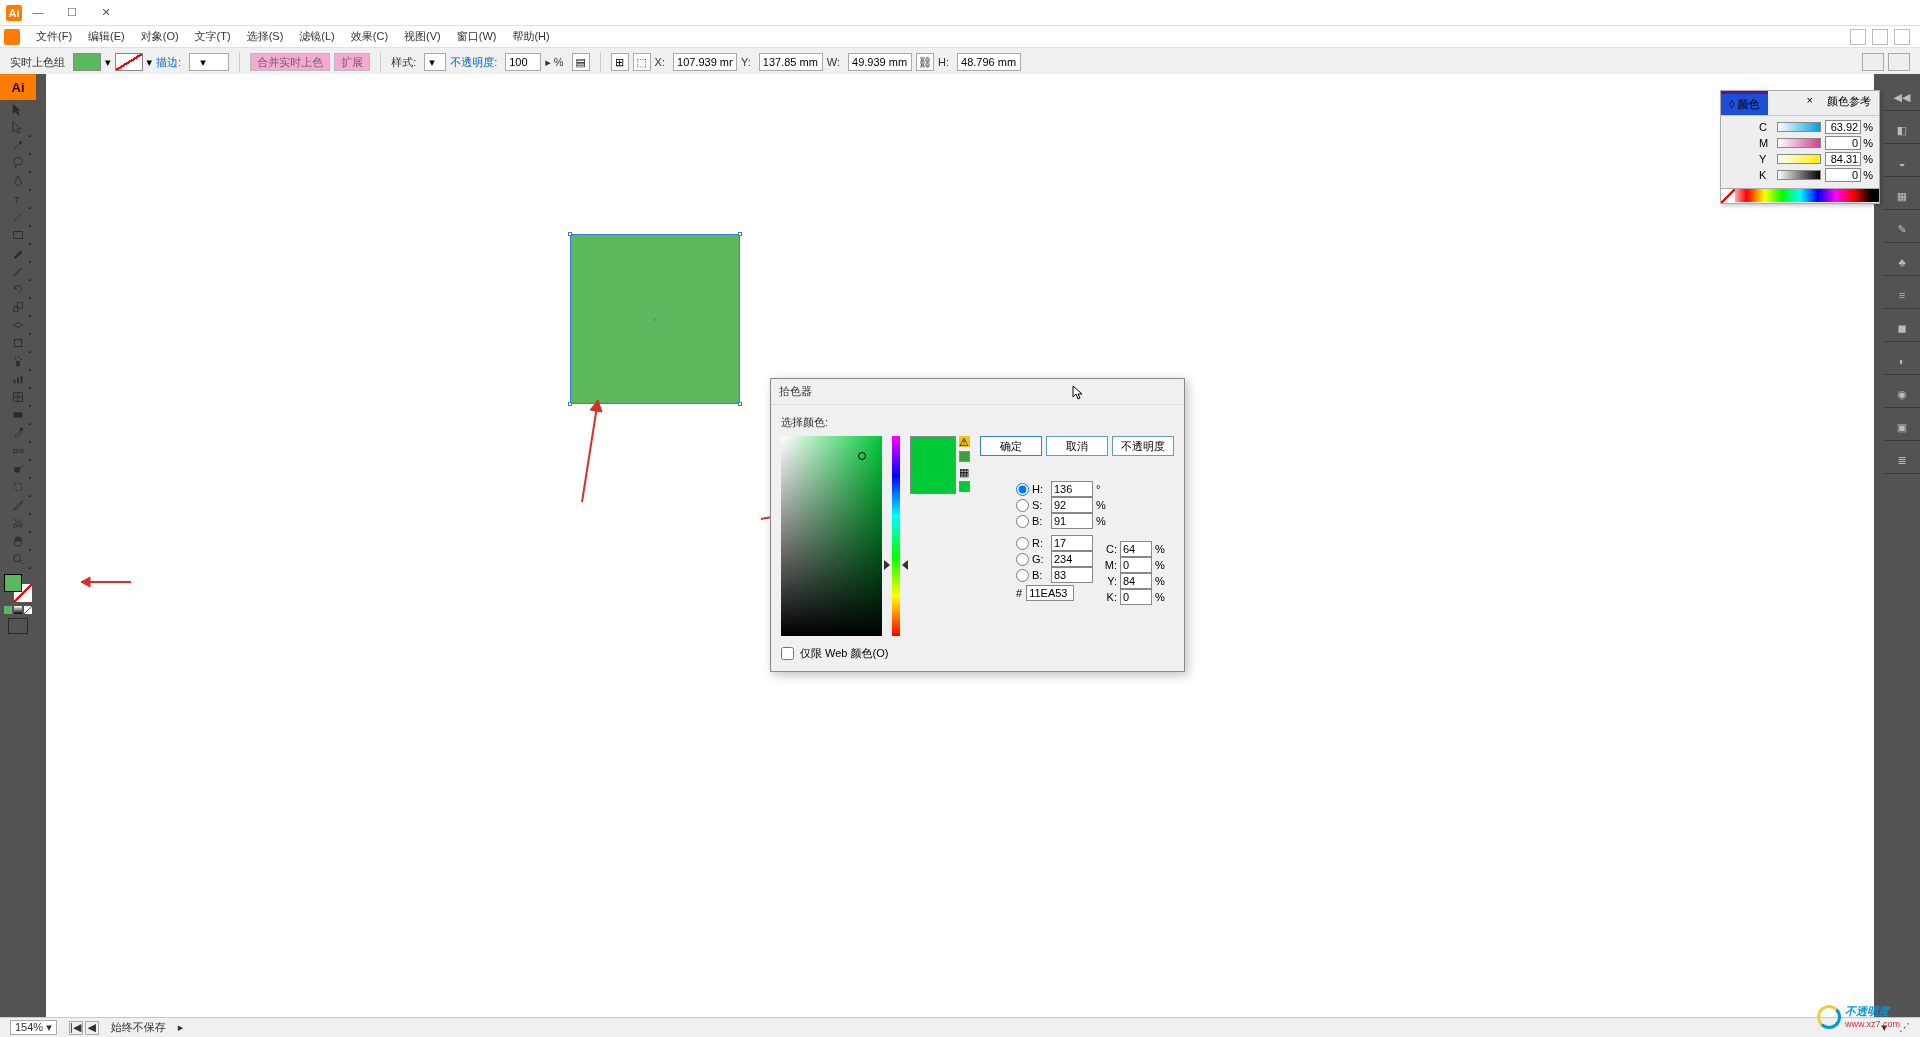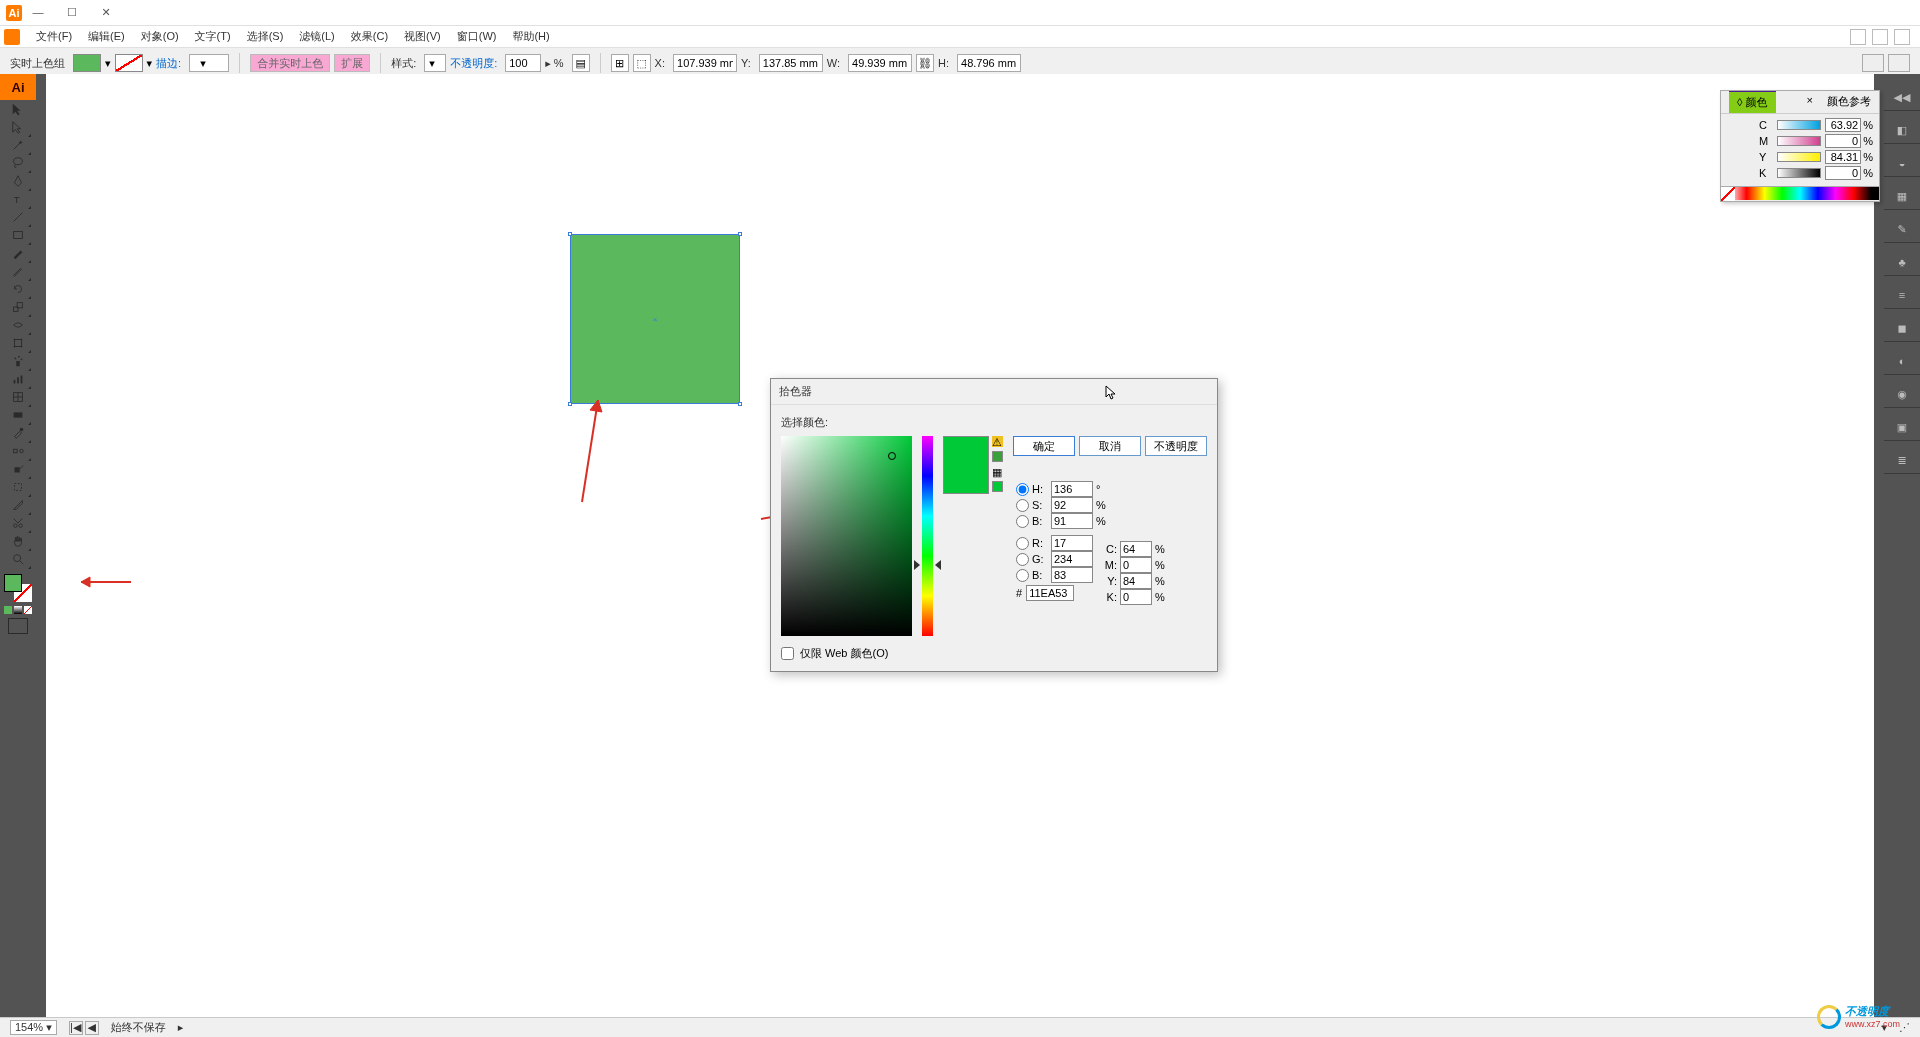--- a/index.html
+++ b/index.html
@@ -13,21 +13,21 @@
 .titlebar .win-btns span { cursor: default; width: 16px; text-align: center; }
 
 
 .menubar { height: 22px; background: #fff; display: flex; align-items: center; padding: 0 4px; border-bottom: 1px solid #e0e0e0; }
 .menubar .mb-logo { width: 16px; height: 16px; background: #ff7b00; margin-right: 8px; border-radius: 2px; }
 .menubar .item { padding: 0 8px; color: #333; cursor: default; }
 .menubar .right-icons { margin-left: auto; display: flex; gap: 6px; padding-right: 6px; }
 .menubar .right-icons span { width: 16px; height: 16px; border: 1px solid #bbb; display: inline-block; }
 
 
-.controlbar { height: 32px; background: #f0f0f0; border-bottom: 2px solid #15803d; display: flex; align-items: center; padding: 0 10px; gap: 4px; }
+.controlbar { height: 32px; background: #f0f0f0; border-bottom: 4px solid #15803d; display: flex; align-items: center; padding: 0 10px; gap: 4px; }
 .controlbar .clabel { color: #333; margin-right: 4px; }
 .controlbar .clabel.blue { color: #0066cc; }
 .controlbar .swatch { width: 28px; height: 18px; border: 1px solid #888; background: #5cb85c; display: inline-block; }
 .controlbar .swatch.none { background: #fff; position: relative; }
 .controlbar .swatch.none::after { content: ""; position: absolute; left: 0; top: 0; right: 0; bottom: 0; background: linear-gradient(to top left, transparent 46%, red 46%, red 54%, transparent 54%); }
 .controlbar .sel { height: 18px; border: 1px solid #aaa; background: #fff; padding: 0 4px; min-width: 40px; display: inline-flex; align-items: center; }
 .controlbar .num { width: 64px; height: 18px; border: 1px solid #aaa; background: #fff; padding: 0 3px; text-align: left; }
 .controlbar .btn { height: 18px; border: 1px solid #bbb; background: #f9a8d4; padding: 0 6px; color: #666; }
 .controlbar .sep { width: 1px; height: 20px; background: #ccc; margin: 0 6px; }
 .controlbar .icon-sm { width: 18px; height: 18px; border: 1px solid #aaa; display: inline-flex; align-items: center; justify-content: center; background: #fff; }
@@ -65,36 +65,36 @@
 
 
 .rdock { width: 36px; background: #535353; display: flex; flex-direction: column; align-items: center; padding-top: 10px; gap: 6px; }
 .rdock .ricon-wrap { width: 36px; padding: 4px 0; display: flex; justify-content: center; border-bottom: 1px solid #3a3a3a; }
 .rdock .ricon { width: 18px; height: 18px; display: flex; align-items: center; justify-content: center; color: #bbb; }
 
 
 .color-panel { position: absolute; right: 40px; top: 90px; width: 160px; background: #eee; border: 1px solid #aaa; box-shadow: 2px 2px 4px rgba(0,0,0,0.2); }
 .color-panel .cp-tabs { display: flex; background: #eee; border-bottom: 1px solid #ccc; font-size: 10px; }
 .color-panel .cp-tabs span { padding: 3px 8px; cursor: default; }
-.color-panel .cp-tabs span.active { background: #84cc16; border-top: 1px solid #4c1d95; margin-left: 8px; }
+.color-panel .cp-tabs span.active { background: #1d4ed8; border-top: 3px solid #4c1d95; }
 .color-panel .cp-tabs .cx { margin-left: auto; padding: 3px 6px; }
 .color-panel .cp-body { padding: 4px 6px; }
 .color-panel .cp-row { display: flex; align-items: center; margin-bottom: 2px; font-size: 10px; }
 .color-panel .cp-row .ch { width: 14px; }
 .color-panel .cp-row .slider { flex: 1; height: 10px; background: linear-gradient(to right, #fff, #00a0e0); border: 1px solid #888; margin: 0 4px; }
 .color-panel .cp-row .slider.m { background: linear-gradient(to right, #fff, #d04090); }
 .color-panel .cp-row .slider.y { background: linear-gradient(to right, #fff, #fff000); }
 .color-panel .cp-row .slider.k { background: linear-gradient(to right, #fff, #000); }
 .color-panel .cp-row .val { width: 36px; height: 14px; border: 1px solid #888; background: #fff; text-align: right; padding: 0 2px; }
 .color-panel .cp-row .pct { margin-left: 2px; }
 .color-panel .spectrum { height: 14px; background: linear-gradient(to right, #fff 0%, #fff 5%, red, yellow, lime, cyan, blue, magenta, red, #000 95%, #000); border-top: 1px solid #aaa; }
 .color-panel .spectrum .nofill { width: 14px; height: 14px; float: left; background: linear-gradient(to top left, #fff 46%, red 46%, red 54%, #fff 54%); }
 
 
-.picker { position: absolute; left: 770px; top: 378px; width: 448px; background: #f0f0f0; border: 1px solid #888; box-shadow: 3px 3px 10px rgba(0,0,0,0.25); }
+.picker { position: absolute; left: 770px; top: 378px; width: 415px; background: #f0f0f0; border: 1px solid #888; box-shadow: 3px 3px 10px rgba(0,0,0,0.25); }
 .picker .pk-title { padding: 5px 8px; border-bottom: 1px solid #ddd; font-size: 11px; color: #333; position: relative; }
 .picker .pk-cursor { position: absolute; right: 100px; top: 6px; }
 .picker .pk-body { padding: 10px; }
 .picker .pk-label { font-size: 11px; color: #333; margin-bottom: 6px; }
 .picker .pk-main { display: flex; gap: 10px; }
 .picker .sv { width: 200px; height: 200px; position: relative; background: linear-gradient(to top, #000, transparent), linear-gradient(to right, #fff, #00c938); }
 .picker .sv .ring { position: absolute; width: 8px; height: 8px; border: 1px solid #000; border-radius: 50%; right: 16px; top: 16px; }
 .picker .hue { width: 16px; height: 200px; background: linear-gradient(to bottom, #f0f, #00f, #0ff, #0f0, #ff0, #f00); position: relative; }
 .picker .hue .marker-l { position: absolute; left: -8px; top: 124px; width: 0; height: 0; border-top: 5px solid transparent; border-bottom: 5px solid transparent; border-left: 6px solid #333; }
 .picker .hue .marker-r { position: absolute; right: -8px; top: 124px; width: 0; height: 0; border-top: 5px solid transparent; border-bottom: 5px solid transparent; border-right: 6px solid #333; }

